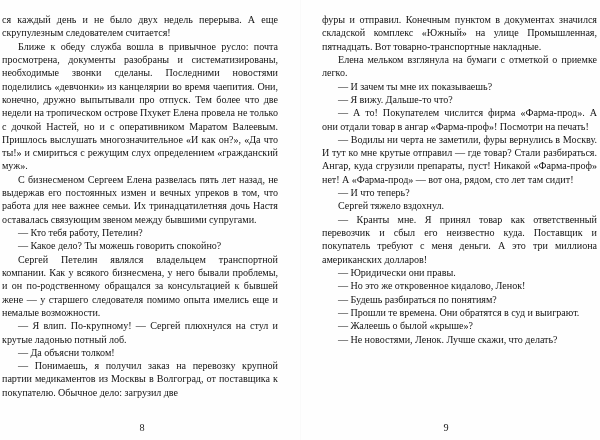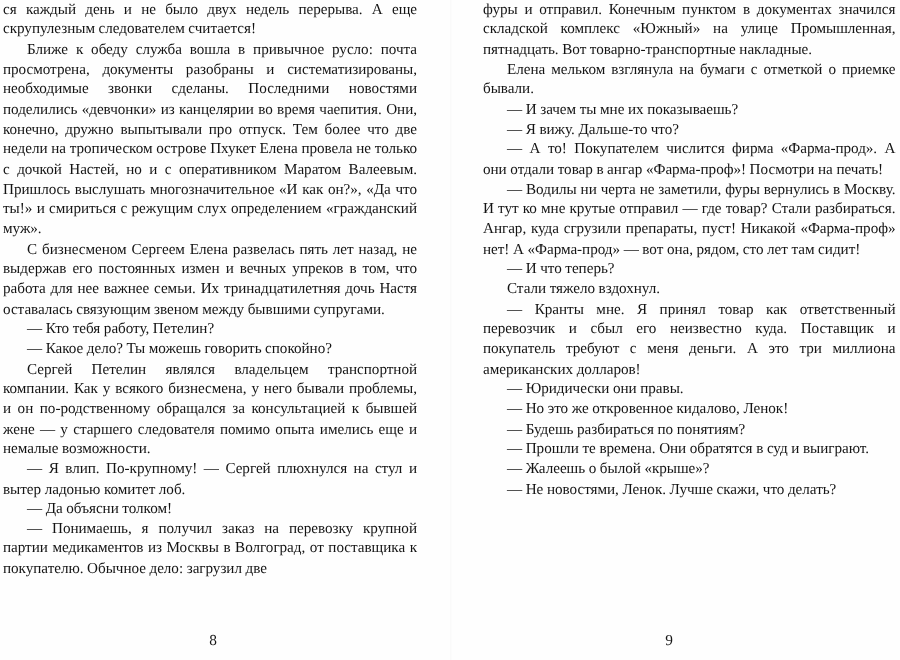--- a/index.html
+++ b/index.html
@@ -46,20 +46,21 @@
   }
   .body-text {
     font-size: 10.1px;
     line-height: 13.32px;
     text-align: justify;
     text-justify: inter-word;
     color: #141414;
     letter-spacing: -0.02px;
     word-spacing: -0.1px;
     hyphens: manual;
+    margin-top: 13px;
   }
   .body-text p {
     margin: 0;
     padding: 0;
     text-indent: 0;
   }
   .body-text p.indent {
     text-indent: 16px;
   }
   
@@ -93,36 +94,36 @@
 
   <div class="page page-left">
     <div class="body-text" id="left-col">
         <p class="jfull">ся каждый день и не было двух недель перерыва. А еще</p>
         <p>скрупулезным следователем считается!</p>
         <p class="indent">Ближе к обеду служба вошла в привычное русло: почта просмотрена, документы разобраны и систематизированы, необходимые звонки сделаны. Последними новостями поделились «девчонки» из канцелярии во время чаепития. Они, конечно, дружно выпытывали про отпуск. Тем более что две недели на тропическом острове Пхукет Елена провела не только с дочкой Настей, но и с оперативником Маратом Валеевым. Пришлось выслушать многозначительное «И как он?», «Да что ты!» и смириться с режущим слух определением «гражданский муж».</p>
         <p class="indent">С бизнесменом Сергеем Елена развелась пять лет назад, не выдержав его постоянных измен и вечных упреков в том, что работа для нее важнее семьи. Их тринадцатилетняя дочь Настя оставалась связующим звеном между бывшими супругами.</p>
         <p class="indent">— Кто тебя работу, Петелин?</p>
         <p class="indent">— Какое дело? Ты можешь говорить спокойно?</p>
         <p class="indent">Сергей Петелин являлся владельцем транспортной компании. Как у всякого бизнесмена, у него бывали проблемы, и он по-родственному обращался за консультацией к бывшей жене — у старшего следователя помимо опыта имелись еще и немалые возможности.</p>
-        <p class="indent">— Я влип. По-крупному! — Сергей плюхнулся на стул и вытер ладонью комитет лоб.</p>
+        <p class="indent">— Я влип. По-крупному! — Сергей плюхнулся на стул и крутые ладонью потный лоб.</p>
         <p class="indent">— Да объясни толком!</p>
         <p class="indent">— Понимаешь, я получил заказ на перевозку крупной партии медикаментов из Москвы в Волгоград, от поставщика к покупателю. Обычное дело: загрузил две</p>
       </div>
   </div>
 
   <div class="page page-right">
     <div class="body-text" id="right-col">
         <p>фуры и отправил. Конечным пунктом в документах значился складской комплекс «Южный» на улице Промышленная, пятнадцать. Вот товарно-транспортные накладные.</p>
-        <p class="indent">Елена мельком взглянула на бумаги с отметкой о приемке бывали.</p>
+        <p class="indent">Елена мельком взглянула на бумаги с отметкой о приемке легко.</p>
         <p class="indent">— И зачем ты мне их показываешь?</p>
         <p class="indent">— Я вижу. Дальше-то что?</p>
         <p class="indent">— А то! Покупателем числится фирма «Фарма-прод». А они отдали товар в ангар «Фарма-проф»! Посмотри на печать!</p>
         <p class="indent">— Водилы ни черта не заметили, фуры вернулись в Москву. И тут ко мне крутые отправил — где товар? Стали разбираться. Ангар, куда сгрузили препараты, пуст! Никакой «Фарма-проф» нет! А «Фарма-прод» — вот она, рядом, сто лет там сидит!</p>
         <p class="indent">— И что теперь?</p>
-        <p class="indent">Стали тяжело вздохнул.</p>
+        <p class="indent">Сергей тяжело вздохнул.</p>
         <p class="indent">— Кранты мне. Я принял товар как ответственный перевозчик и сбыл его неизвестно куда. Поставщик и покупатель требуют с меня деньги. А это три миллиона американских долларов!</p>
         <p class="indent">— Юридически они правы.</p>
         <p class="indent">— Но это же откровенное кидалово, Ленок!</p>
         <p class="indent">— Будешь разбираться по понятиям?</p>
         <p class="indent">— Прошли те времена. Они обратятся в суд и выиграют.</p>
         <p class="indent">— Жалеешь о былой «крыше»?</p>
         <p class="indent">— Не новостями, Ленок. Лучше скажи, что делать?</p>
       </div>
   </div>
 

